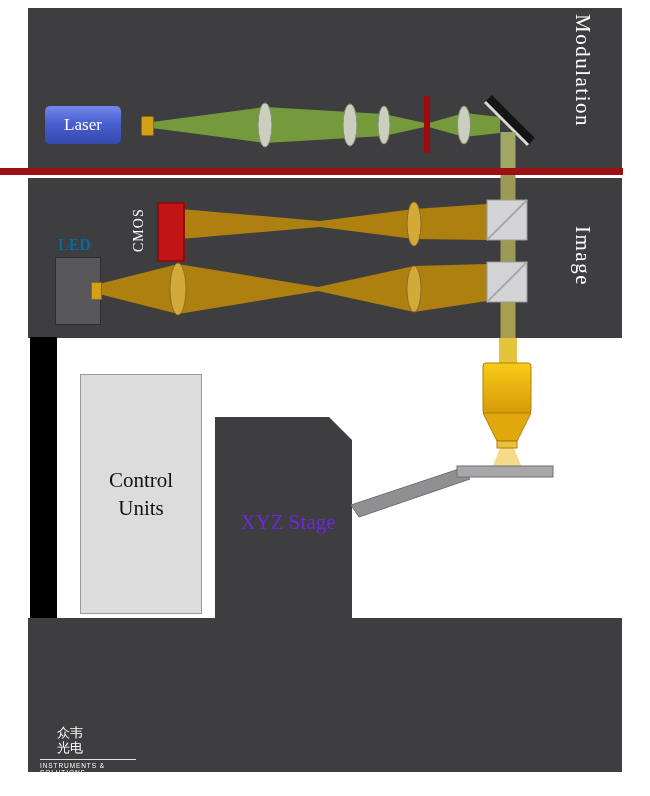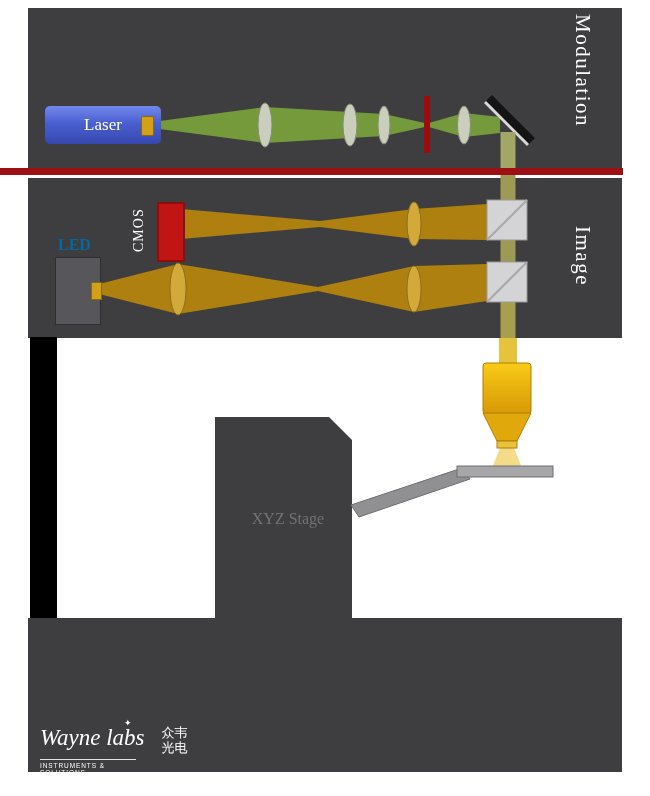--- a/index.html
+++ b/index.html
@@ -5,38 +5,38 @@
   html,body{margin:0;padding:0;background:#fff;}
   .stage{position:relative;width:650px;height:796px;background:#ffffff;
          font-family:"Liberation Serif","DejaVu Serif",serif;overflow:hidden;}
   .abs{position:absolute;}
   .panel{background:#3e3d3f;z-index:1;}
   .svglayer{position:absolute;left:0;top:0;z-index:2;}
   .divider{background:#9e1013;z-index:3;}
   .lbl{z-index:4;position:absolute;}
   .vlabel{writing-mode:vertical-rl;color:#fff;font-size:21px;letter-spacing:1.5px;}
   .blacklbl{color:#0b0b0b;font-size:17px;}
-  .laser-box{left:45px;top:106px;width:116px;height:38px;border-radius:5px;
+  .laser-box{left:45px;top:106px;width:76px;height:38px;border-radius:5px;
              background:linear-gradient(180deg,#7388ec 0%,#4a5fd0 45%,#3648ae 100%);
              color:#fff;font-size:17px;text-align:center;line-height:38px;z-index:4;}
   .laser-tip{left:141px;top:116px;width:11px;height:18px;background:#d4a017;
              border:1px solid #8a6a10;border-radius:2px;z-index:4;}
   .cmos-box{left:157px;top:202px;width:24px;height:56px;background:#c11414;
             border:2px solid #8e0e0e;z-index:4;}
   .cmos-label{left:131px;top:200px;width:22px;height:60px;writing-mode:vertical-rl;
               transform:rotate(180deg);color:#fff;font-size:14px;letter-spacing:1px;text-align:center;}
   .led-label{left:58px;top:236px;color:#0369a1;font-size:16px;font-weight:bold;}
   .led-box{left:55px;top:257px;width:44px;height:66px;background:#57565a;
            border:1px solid #2e2e30;z-index:4;}
   .led-emitter{left:91px;top:282px;width:9px;height:16px;background:#d4a017;
                border:1px solid #8a6a10;z-index:4;}
   .cu-box{left:80px;top:374px;width:120px;height:238px;background:#dcdcdc;
           border:1px solid #9a9a9a;z-index:4;display:flex;align-items:center;justify-content:center;}
   .cu-text{width:80px;text-align:center;color:#111;font-size:21px;line-height:1.35;}
-  .xyz-label{left:228px;top:510px;width:120px;text-align:center;color:#737373;font-size:16px;z-index:4;}
+  .xyz-label{left:228px;top:510px;width:120px;text-align:center;color:#6d28d9;font-size:21px;z-index:4;}
   .blackbar{background:#000;z-index:1;}
   .logo{left:40px;top:726px;color:#fff;z-index:4;}
   .logo-row{display:flex;align-items:flex-start;}
   .brand{font-style:italic;font-size:23px;line-height:1;position:relative;}
   .sparkle{position:absolute;left:84px;top:-7px;font-size:9px;font-style:normal;}
   .cjk{margin-left:17px;font-size:13px;line-height:1.15;
        font-family:"DejaVu Sans","Liberation Sans",sans-serif;}
   .tagline{margin-top:3px;font-size:6.5px;letter-spacing:0.14em;
            border-top:1px solid rgba(255,255,255,.85);padding-top:2px;width:96px;
            font-family:"Liberation Sans","DejaVu Sans",sans-serif;}
@@ -131,28 +131,27 @@
   <div class="abs laser-box">Laser</div>
   <div class="abs laser-tip"></div>
 
   <div class="lbl cmos-label">CMOS</div>
   <div class="abs cmos-box"></div>
 
   <div class="lbl led-label">LED</div>
   <div class="abs led-box"></div>
   <div class="abs led-emitter"></div>
 
+  <div class="abs cu-box">
+    <div class="cu-text">Control Units</div>
+  </div>
   <div class="lbl xyz-label">XYZ Stage</div>
 
   <div class="abs logo">
     <div class="logo-row">
-      <div class="brand">
-        <span>Wayne labs</span>
-        <span class="sparkle">✦</span>
-      </div>
       <div class="cjk">
         <div>众韦</div>
         <div>光电</div>
       </div>
     </div>
     <div class="tagline">INSTRUMENTS &amp; SOLUTIONS</div>
   </div>
 
 </div>
 

